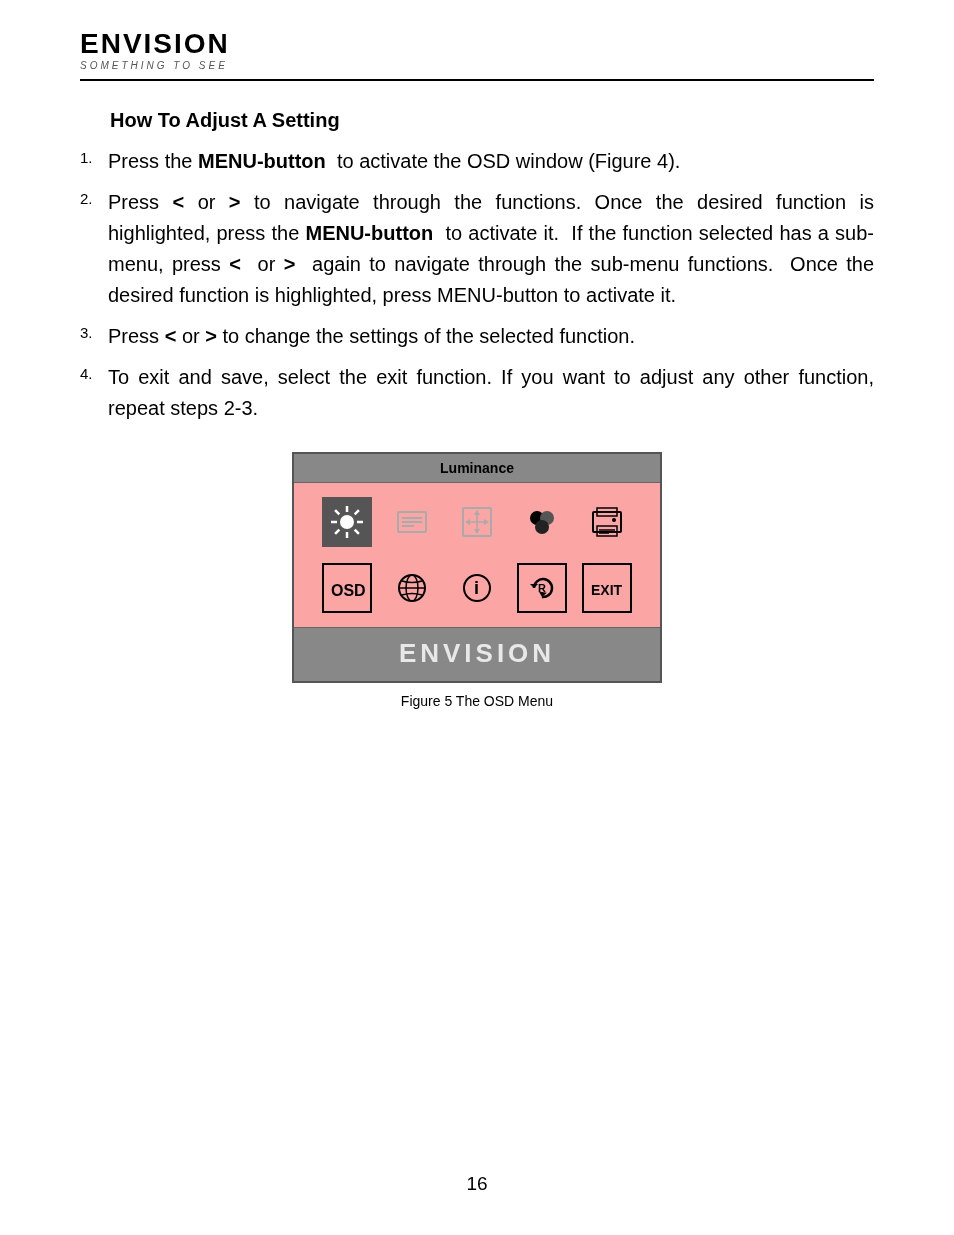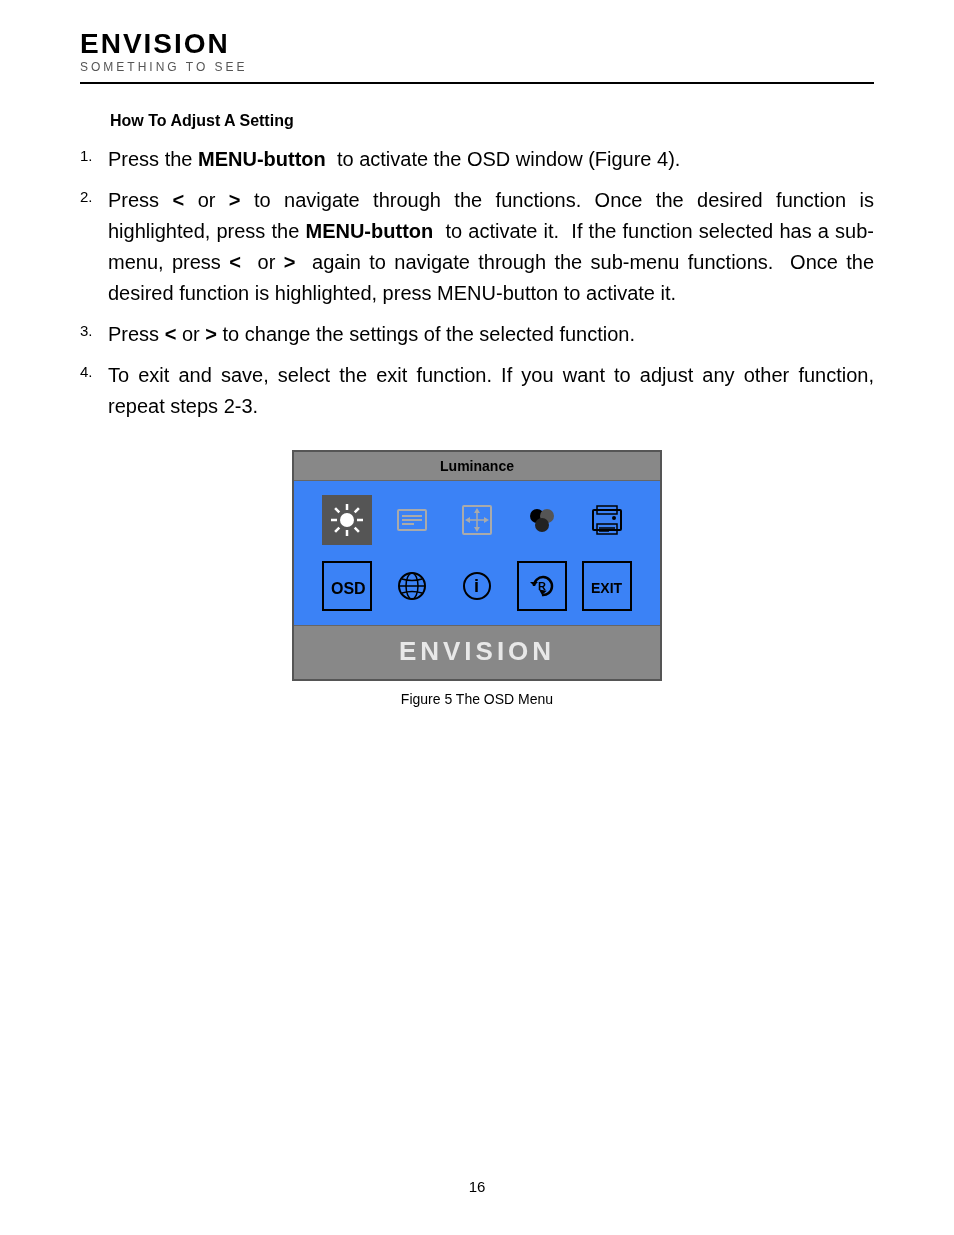--- a/index.html
+++ b/index.html
@@ -39,43 +39,44 @@
     .logo-text {
       font-size: 28px;
       font-weight: 900;
       letter-spacing: 2px;
       font-family: Arial Black, Arial, sans-serif;
       color: #000;
       line-height: 1;
     }
 
     .logo-subtitle {
-      font-size: 12px;
+      font-size: 10px;
       letter-spacing: 3px;
       color: #555;
       margin-top: 2px;
+      font-style: italic;
     }
 
     .model-number {
       font-size: 42px;
       font-weight: 900;
       font-family: Arial Black, Arial, sans-serif;
       color: #000;
       line-height: 1;
     }
 
     
     .section-heading {
       font-size: 16px;
       font-weight: bold;
       margin-bottom: 14px;
     }
 
     .sub-heading {
-      font-size: 16px;
+      font-size: 20px;
       font-weight: bold;
       margin-left: 30px;
       margin-bottom: 14px;
     }
 
     
     .instructions-list {
       list-style: none;
       margin-left: 0;
       margin-bottom: 20px;
@@ -108,21 +109,21 @@
     .osd-figure-wrapper {
       display: flex;
       flex-direction: column;
       align-items: center;
       margin: 28px 0 18px 0;
     }
 
     .osd-menu {
       width: 370px;
       border: 2px solid #555;
-      background: #3b82f6;
+      background: #fca5a5;
       padding: 0;
       font-family: Arial, sans-serif;
     }
 
     .osd-title-bar {
       background: #888;
       color: #000;
       text-align: center;
       font-size: 14px;
       font-weight: bold;
@@ -184,21 +185,21 @@
       margin-top: 10px;
       text-align: right;
     }
 
     
     .page-number {
       position: absolute;
       bottom: 40px;
       left: 50%;
       transform: translateX(-50%);
-      font-size: 15px;
+      font-size: 19px;
       color: #000;
     }
 
     
     .icon-svg {
       width: 36px;
       height: 36px;
     }
 
     .icon-border {

